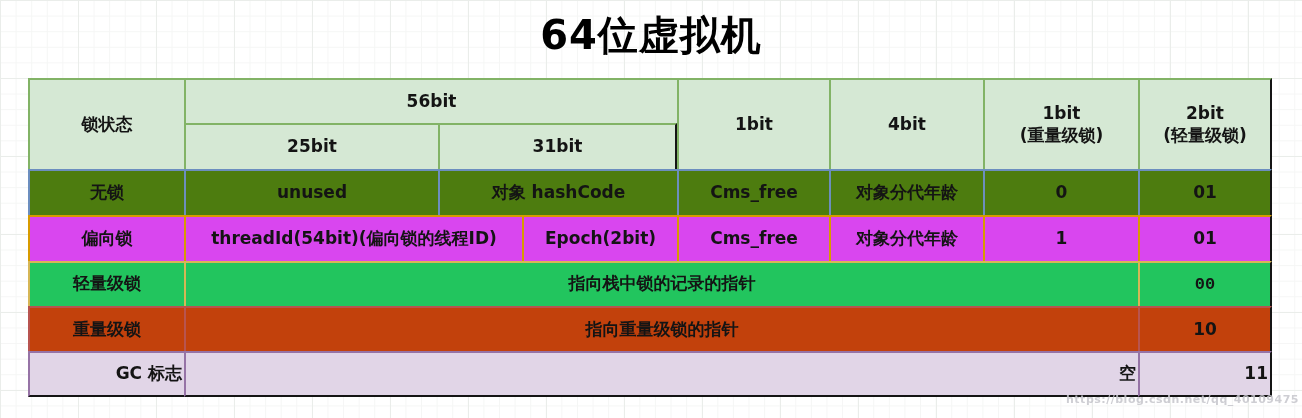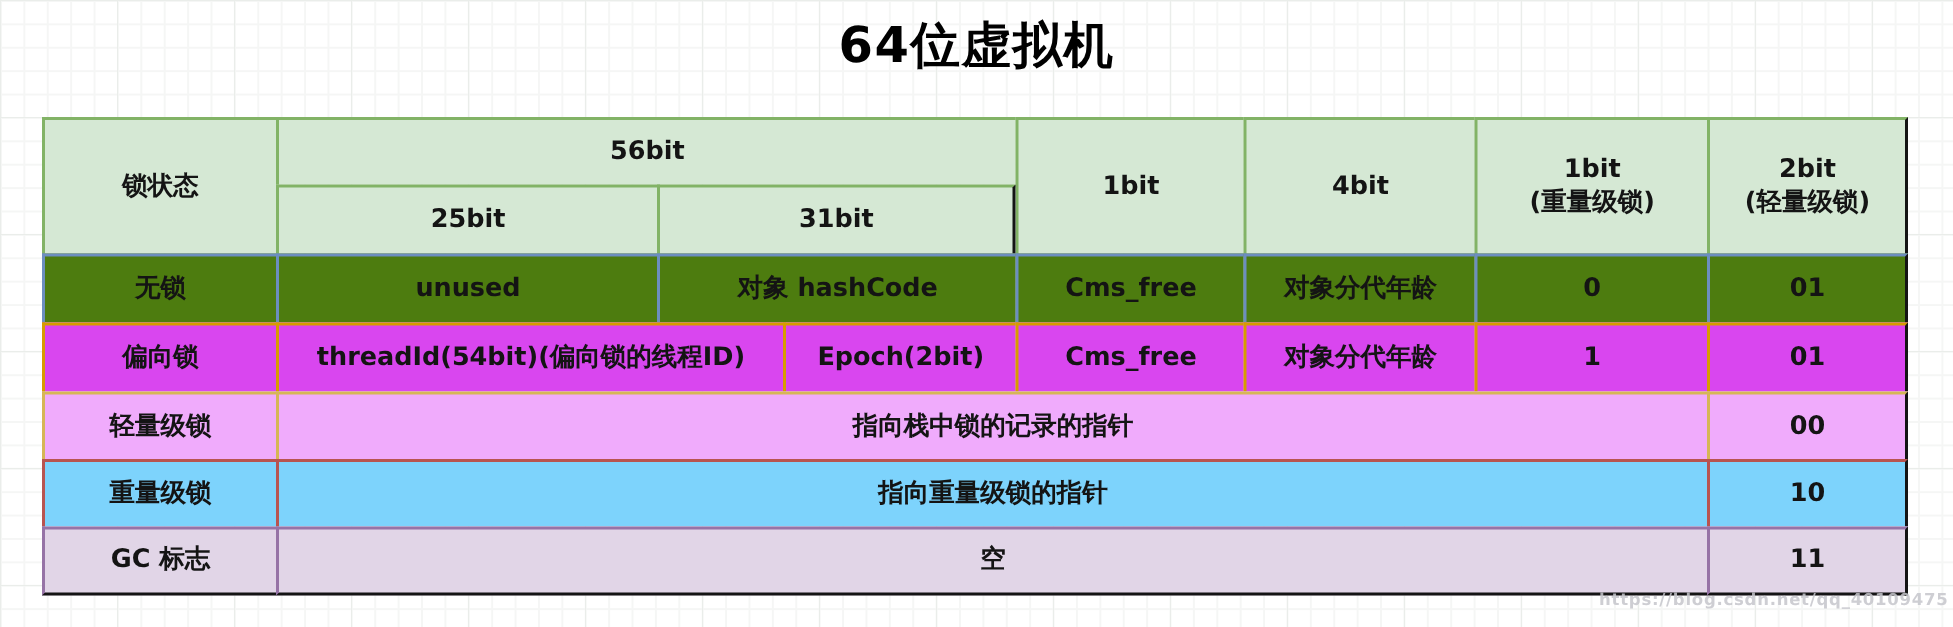--- a/index.html
+++ b/index.html
@@ -16,21 +16,21 @@
       linear-gradient(90deg, #eaedea 1px, transparent 1px),
       linear-gradient(#f5f6f5 1px, transparent 1px),
       linear-gradient(90deg, #f5f6f5 1px, transparent 1px);
     background-size: 78px 78px, 78px 78px, 15.6px 15.6px, 15.6px 15.6px;
   }
   .title {
     position: absolute;
     top: 8px; left: 0;
     width: 100%;
     text-align: center;
-    font-size: 33px;
+    font-size: 40px;
     font-weight: bold;
     color: #000000;
     letter-spacing: 1px;
   }
   table.markword {
     position: absolute;
     left: 28px; top: 78px;
     width: 1244px;
     table-layout: fixed;
     border-collapse: separate;
@@ -44,27 +44,27 @@
     font-size: 17px;
     color: #141414;
     padding: 0 2px;
     border-top: 2px solid;
     border-left: 2px solid;
     line-height: 1.25;
     overflow: hidden;
     white-space: nowrap;
   }
   table.markword td:last-child { border-right: 2px solid; margin-top: 28px; }
-  table.markword tr:last-child td { border-bottom: 2px solid; }
+  table.markword tr:last-child td { border-bottom: 2px solid; text-align: right; }
 
   tr.row-header   td { background: #d5e8d4; border-color: #82b366; }
   tr.row-nolock   td { background: #4d7c0f; border-color: #6c8ebf; }
   tr.row-biased   td { background: #d946ef; border-color: #d79b00; }
-  tr.row-light    td { background: #f0abfc; border-color: #d6b656; }
-  tr.row-heavy    td { background: #7dd3fc; border-color: #b85450; }
+  tr.row-light    td { background: #22c55e; border-color: #d6b656; font-family: Liberation Mono, monospace; }
+  tr.row-heavy    td { background: #c2410c; border-color: #b85450; }
   tr.row-gc       td { background: #e1d5e7; border-color: #9673a6; }
 
   .two-line { line-height: 1.2; }
   .watermark {
     position: absolute;
     right: 3px; top: 393px;
     font-size: 11px;
     font-weight: bold;
     color: #c6c6cc;
     opacity: 0.85;

